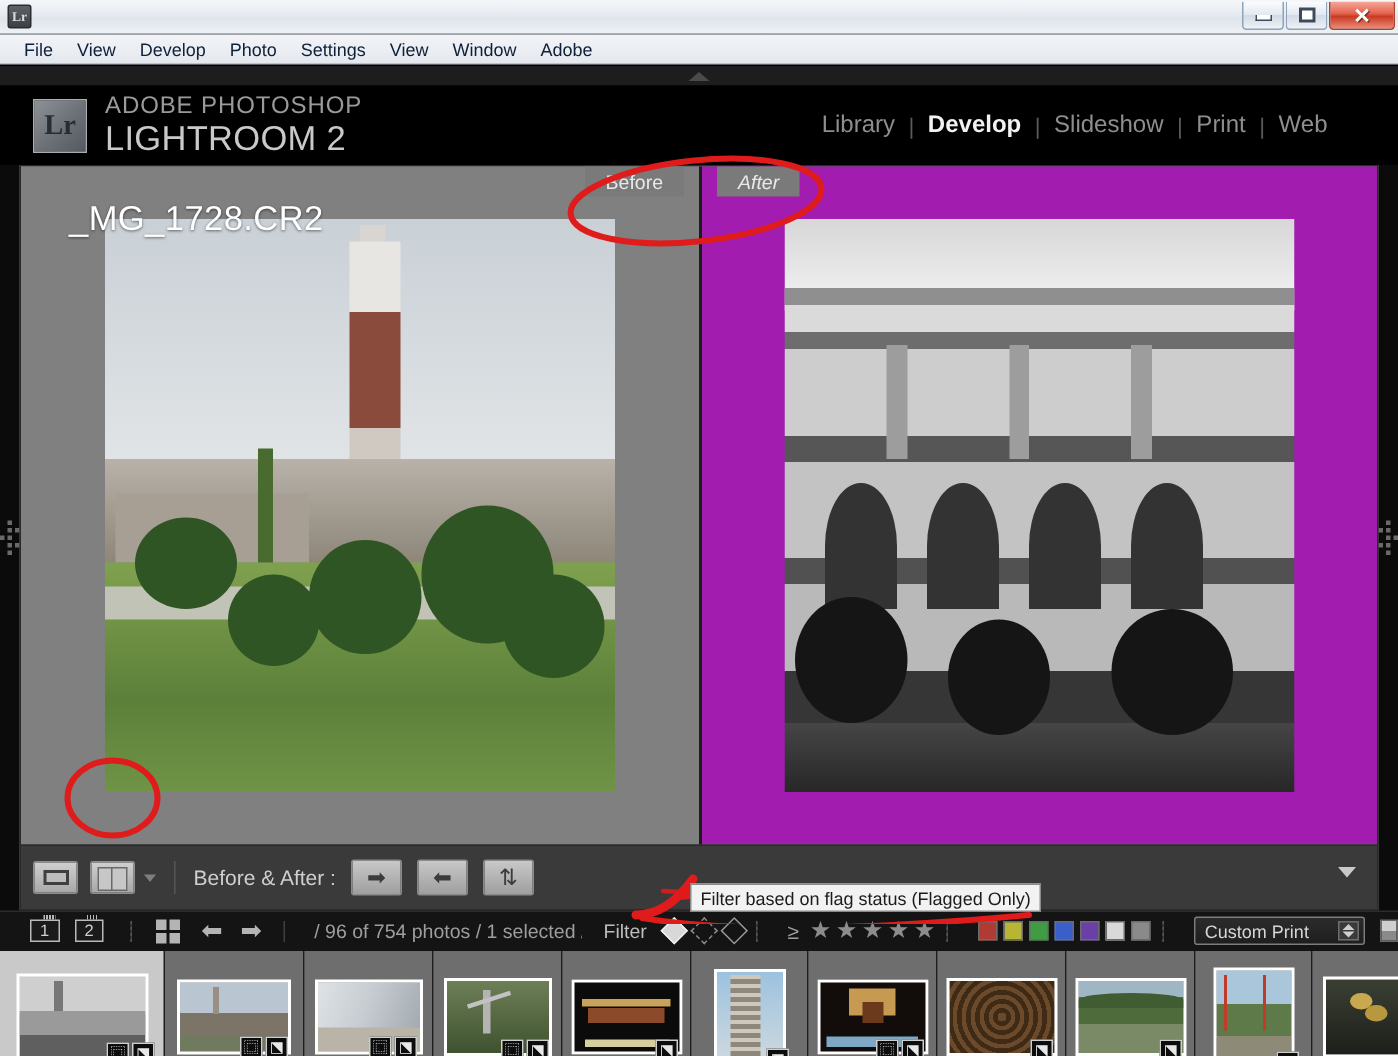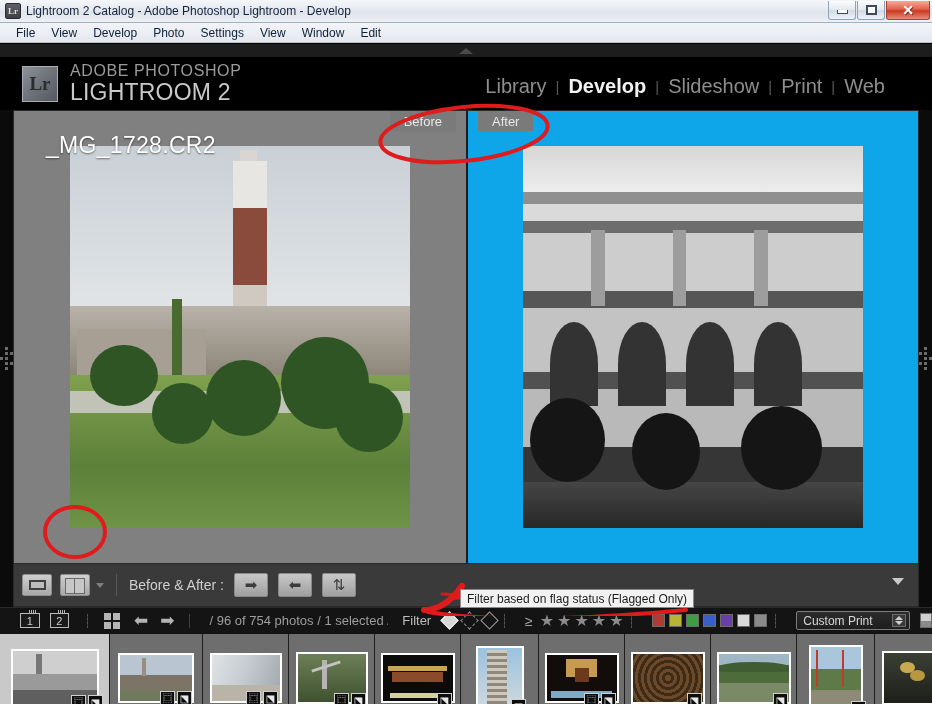--- a/index.html
+++ b/index.html
@@ -79,21 +79,21 @@
     background: linear-gradient(135deg,#8d9198 0%,#6e7379 50%,#55595f 100%);
     border: 1px solid #a9adb3;
     display: flex; align-items: center; justify-content: center;
     color: #2a2c2f; font-size: 19px; font-weight: bold;
     font-family: "Liberation Serif", serif;
   }
   .lr-wordmark { margin-left: 12px; line-height: 1; }
   .lr-sub { font-size: 16px; color: #9a9a9a; letter-spacing: .6px; }
   .lr-main { font-size: 23px; color: #c9c9c9; letter-spacing: .2px; margin-top: 2px; }
   .modules { position: absolute; right: 38px; top: 18px; display: flex; align-items: center; gap: 0; }
-  .mod { font-size: 20px; color: #8e8e8e; padding: 0 9px; }
+  .mod { font-size: 16px; color: #8e8e8e; padding: 0 9px; }
   .mod.active { color: #f2f2f2; font-weight: bold; }
   .mod-sep { color: #5a5a5a; font-size: 15px; }
 
   
   .content {
     position: absolute; left: 0; top: 66px; width: 932px; height: 497px; background: #000;
   }
   .lpanel, .rpanel {
     position: absolute; top: 0; width: 13px; height: 497px; background: #0b0b0b;
     display: flex; align-items: center; justify-content: center;
@@ -105,21 +105,21 @@
 
   .stage {
     position: absolute; left: 13px; top: 0; width: 906px; height: 497px;
     background: #808080; border: 1px solid #2a2a2a;
   }
   .imgarea { position: absolute; left: 0; top: 0; width: 904px; height: 452px; }
 
   .beforeafter { position: absolute; left: 0; top: 0; width: 904px; height: 452px; display: flex; }
   .pane { position: relative; height: 452px; width: 452px; display: flex; align-items: center; justify-content: center; }
   .pane.left { background: #808080; }
-  .pane.right { background: #0ea5e9; border-left: 2px solid #1c1c1c; }
+  .pane.right { background: #a21caf; border-left: 2px solid #1c1c1c; font-style: italic; }
 
   .photo { position: relative; width: 340px; height: 382px; overflow: hidden; border: 0; }
   
   .photo.color {
     background:
       linear-gradient(to bottom, #cfd5da 0%, #dde1e4 30%, #e3e6e8 42%, #cdd6cd 48%, #7e9a5d 58%, #5f8342 72%, #6f9b4c 86%, #84ab5c 100%);
   }
   
   .c-sky { position:absolute; left:0; top:0; width:100%; height:48%; background:linear-gradient(to bottom,#c9d0d6,#e4e7e9); }
   .c-tower { position:absolute; left:48%; top:4%; width:10%; height:44%;
@@ -268,21 +268,20 @@
     z-index: 40; white-space: nowrap;
   }
 </style>
 </head>
 <body>
 
 <div id="app">
 
   <div class="titlebar">
     <div class="tb-icon">Lr</div>
-    <div class="tb-title">Lightroom 2 Catalog - Adobe Photoshop Lightroom - Develop</div>
     <div class="win-btns">
       <div class="win-btn">
           <div class="wb-min"></div>
         </div>
       <div class="win-btn">
           <div class="wb-max"></div>
         </div>
       <div class="win-btn close">
           <span class="wb-x">✕</span>
         </div>
@@ -290,21 +289,21 @@
   </div>
 
   <div class="menubar">
     <div class="menu-item">File</div>
     <div class="menu-item">View</div>
     <div class="menu-item">Develop</div>
     <div class="menu-item">Photo</div>
     <div class="menu-item">Settings</div>
     <div class="menu-item">View</div>
     <div class="menu-item">Window</div>
-    <div class="menu-item">Edit</div>
+    <div class="menu-item">Adobe</div>
   </div>
 
   <div class="lr">
 
     <div class="top-arrow">
       <div class="tri-up"></div>
     </div>
 
     <div class="identity">
       <div class="lr-badge">Lr</div>

